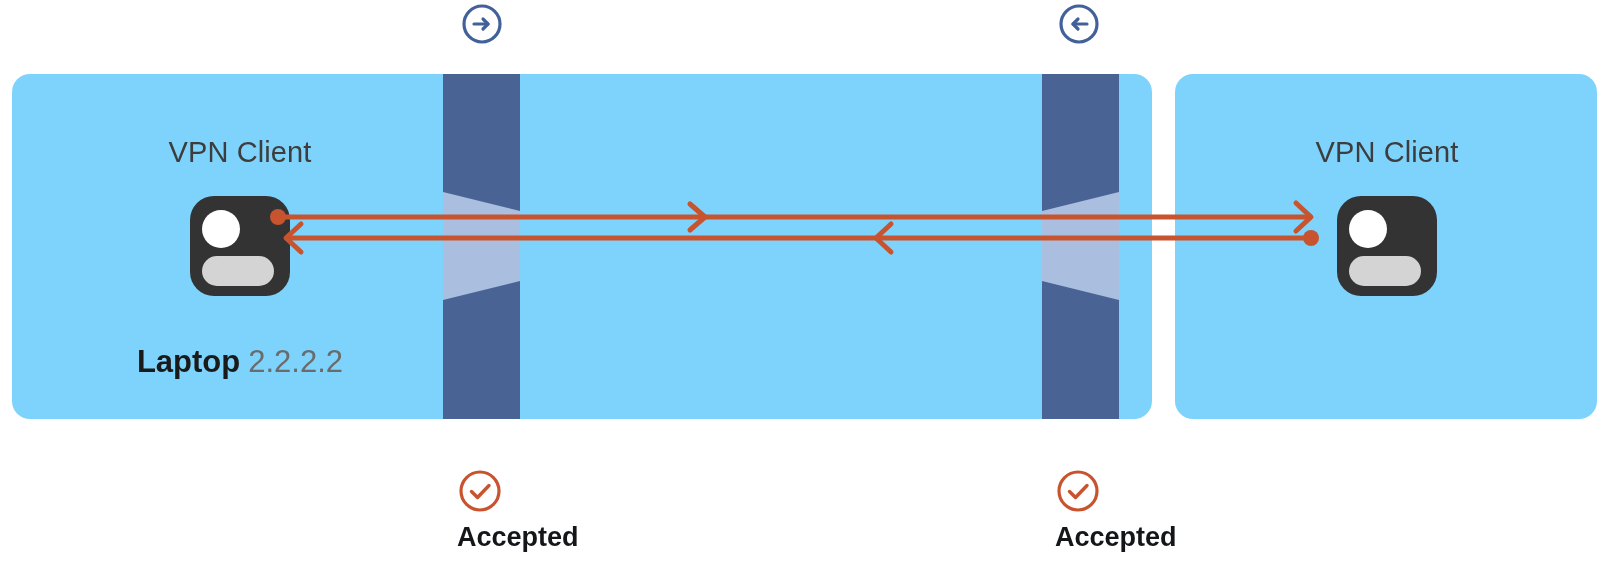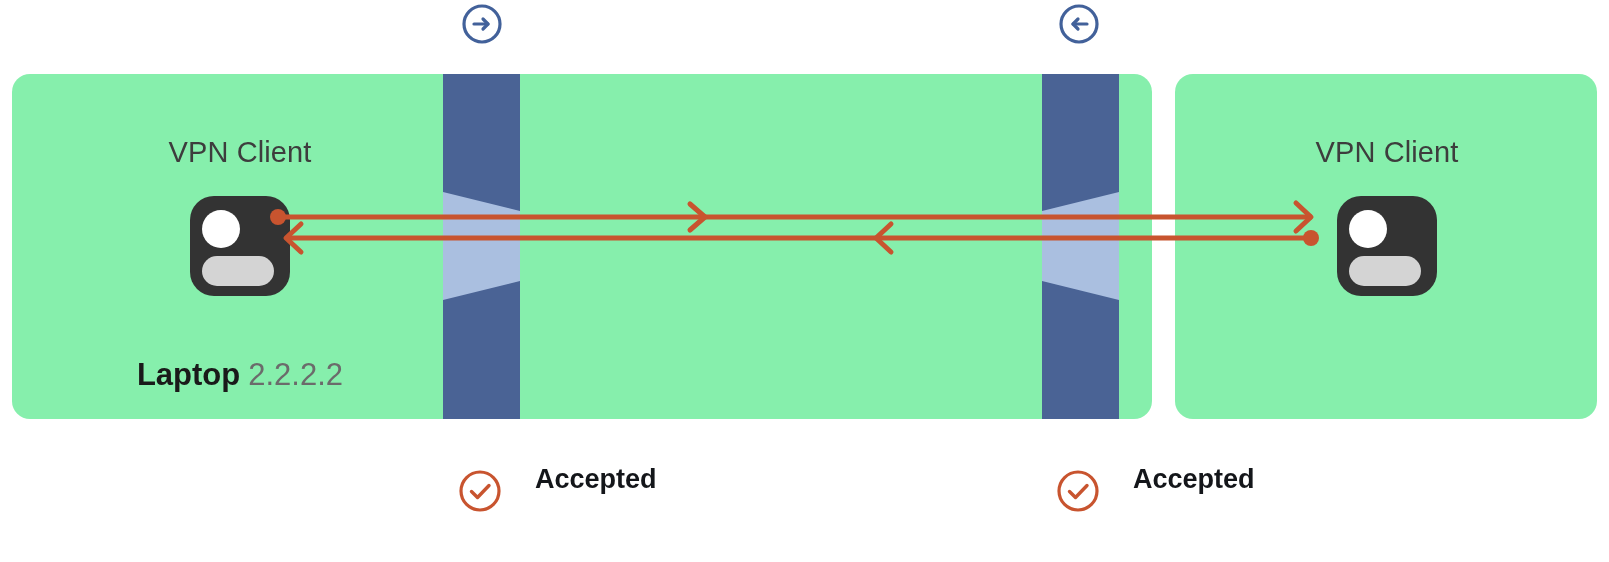--- a/index.html
+++ b/index.html
@@ -19,21 +19,21 @@
     height: 562px;
     background: #ffffff;
     overflow: hidden;
   }
 
   
   .card {
     position: absolute;
     top: 74px;
     height: 345px;
-    background: #86efac;
+    background: #7dd3fc;
     border-radius: 18px;
   }
   #card-left  { left: 12px;   width: 1140px; }
   #card-right { left: 1175px; width: 422px;  }
 
   .card-inner {
     position: absolute;
     top: 0;
     height: 100%;
     width: 300px;
@@ -78,21 +78,21 @@
     left: 12px;
     top: 60px;
     width: 72px;
     height: 30px;
     border-radius: 15px;
     background: #d4d4d4;
   }
 
   .node-name {
     position: absolute;
-    top: 283px;
+    top: 270px;
     left: 0;
     width: 100%;
     font-size: 31px;
     white-space: nowrap;
   }
   .node-name .nm   { font-weight: bold; color: #1a1a1a; }
   .node-name .addr { color: #6b6b6b; margin-left: 8px; }
 
   
   .fw-bar {
@@ -125,21 +125,22 @@
     height: 562px;
     pointer-events: none;
   }
 
   
   .status {
     position: absolute;
     top: 464px;
     display: flex;
     align-items: flex-start;
-    gap: 32px;
+    gap: 8px;
+    flex-direction: column;
   }
   #status-left  { left: 457px;  }
   #status-right { left: 1055px; }
 
   .status-icon { flex: 0 0 auto; margin-top: 4px; }
   .status-icon svg { display: block; }
 
   .status-text { line-height: 1.18; }
   .status-title {
     font-size: 27px;

